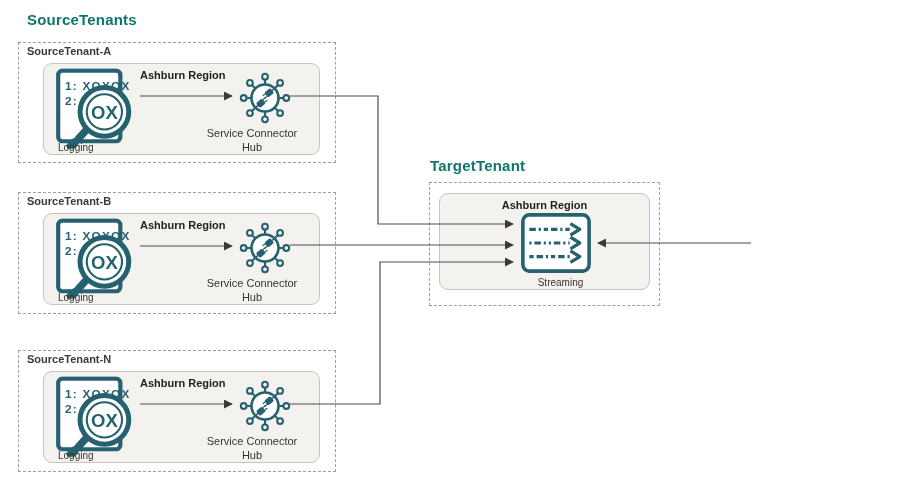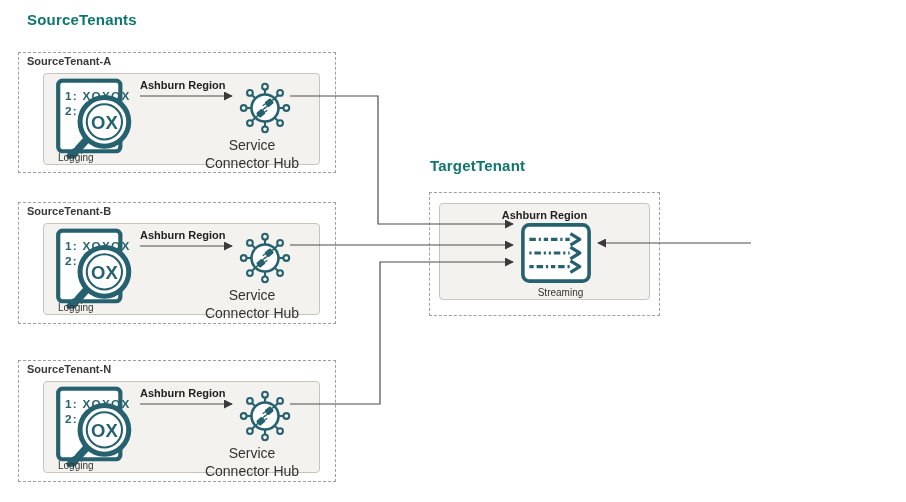--- a/index.html
+++ b/index.html
@@ -1,30 +1,30 @@
 <!DOCTYPE html>
 <html style="--teal: #26616f; --line: #4c4c4c; --dashedBorder: #9e9e9e; --regionFill: #f4f2ee; --regionBorder: #c8c4bd; --siemFill: #a6a6a6; --siemBorder: #2e75b6;"><head>
 <meta charset="utf-8">
 <style>
   html,body{margin:0;padding:0;background:#fff;}
   body{font-family:"Liberation Sans","DejaVu Sans",sans-serif;color:#1b1b1b;}
   #canvas{position:relative;width:906px;height:502px;background:#fff;overflow:hidden;}
 
   .big-title{position:absolute;font-size:15px;font-weight:bold;color:#0f766e;letter-spacing:.2px;}
 
-  .dash-box{position:absolute;border:1px dashed var(--dashedBorder,#9e9e9e);box-sizing:border-box;background:#fff;margin-top:10px;}
+  .dash-box{position:absolute;border:1px dashed var(--dashedBorder,#9e9e9e);box-sizing:border-box;background:#fff;}
   .dash-label{position:absolute;left:8px;top:2px;font-size:11px;font-weight:bold;color:#3a3a3a;}
 
   .region-box{position:absolute;background:var(--regionFill,#f4f2ee);border:1px solid var(--regionBorder,#c8c4bd);
-              border-radius:4px;box-sizing:border-box;}
+              border-radius:9px;box-sizing:border-box;}
   .region-label{position:absolute;font-size:11px;font-weight:bold;color:#222;white-space:nowrap;}
 
   .icon-caption{position:absolute;font-size:10px;color:#333;white-space:nowrap;}
   .hub-caption{position:absolute;left:156px;top:62px;width:104px;text-align:center;
-               font-size:14px;line-height:1.3;color:#333;}
+               font-size:11px;line-height:1.3;color:#333;}
 
   .logging-icon{position:absolute;left:10px;top:4px;}
   .hub-icon{position:absolute;left:195px;top:8px;}
 
   .target-region-label{left:0;right:0;top:5px;text-align:center;}
   .streaming-icon{position:absolute;left:80px;top:18px;}
   .streaming-caption{position:absolute;left:0;right:0;top:83px;text-align:center;font-size:10px;color:#333;padding-left:32px;}
 
   .siem-box{position:absolute;left:751px;top:220px;width:134px;height:51px;box-sizing:border-box;
             background:var(--siemFill,#a6a6a6);border:2px solid var(--siemBorder,#2e75b6);

